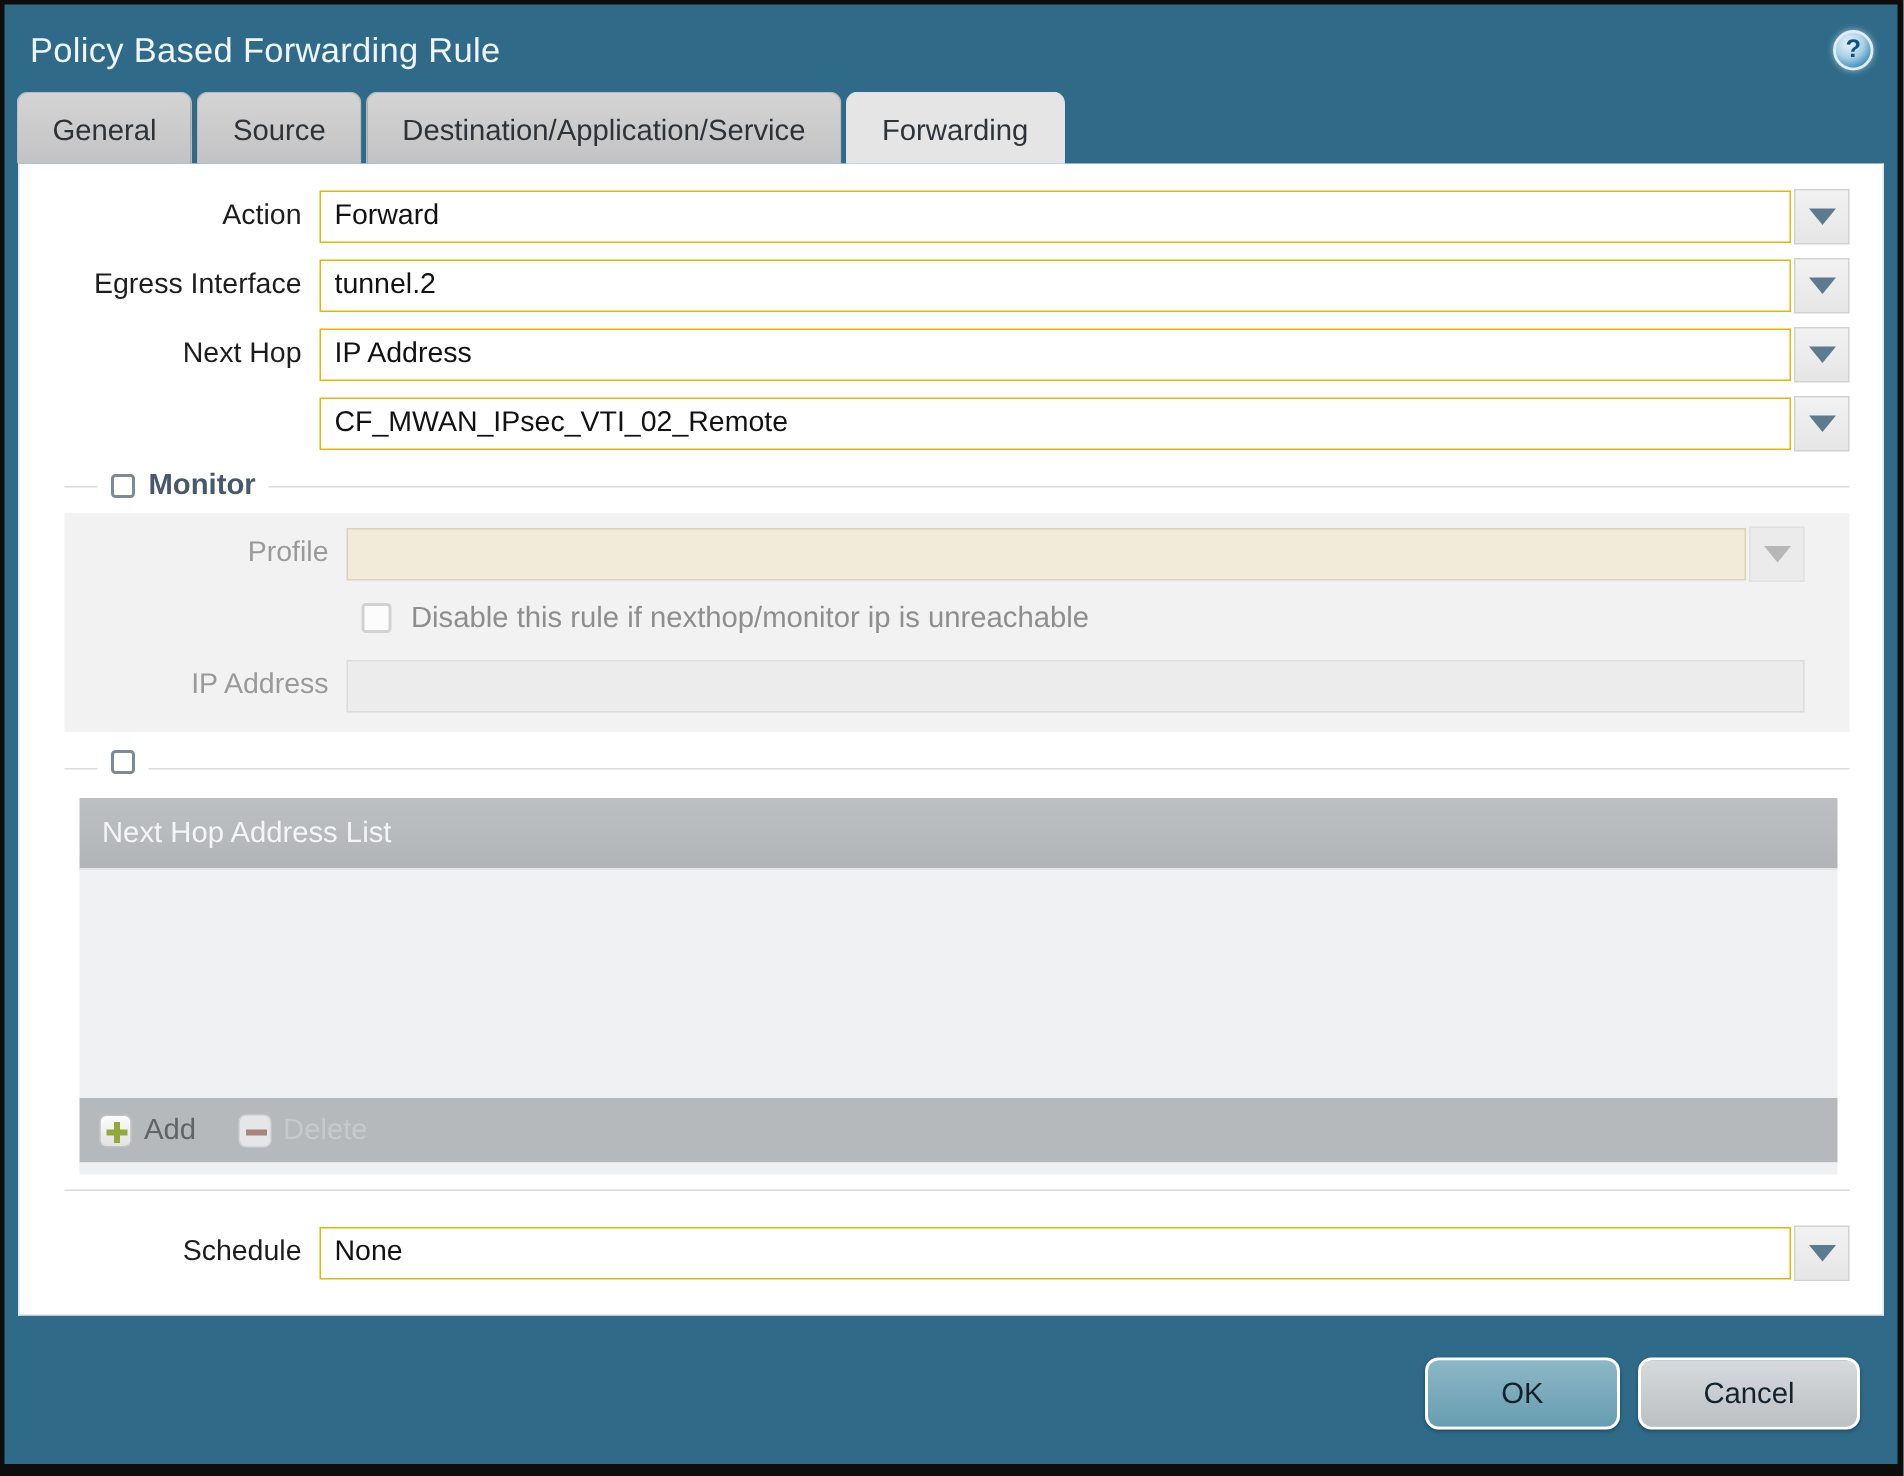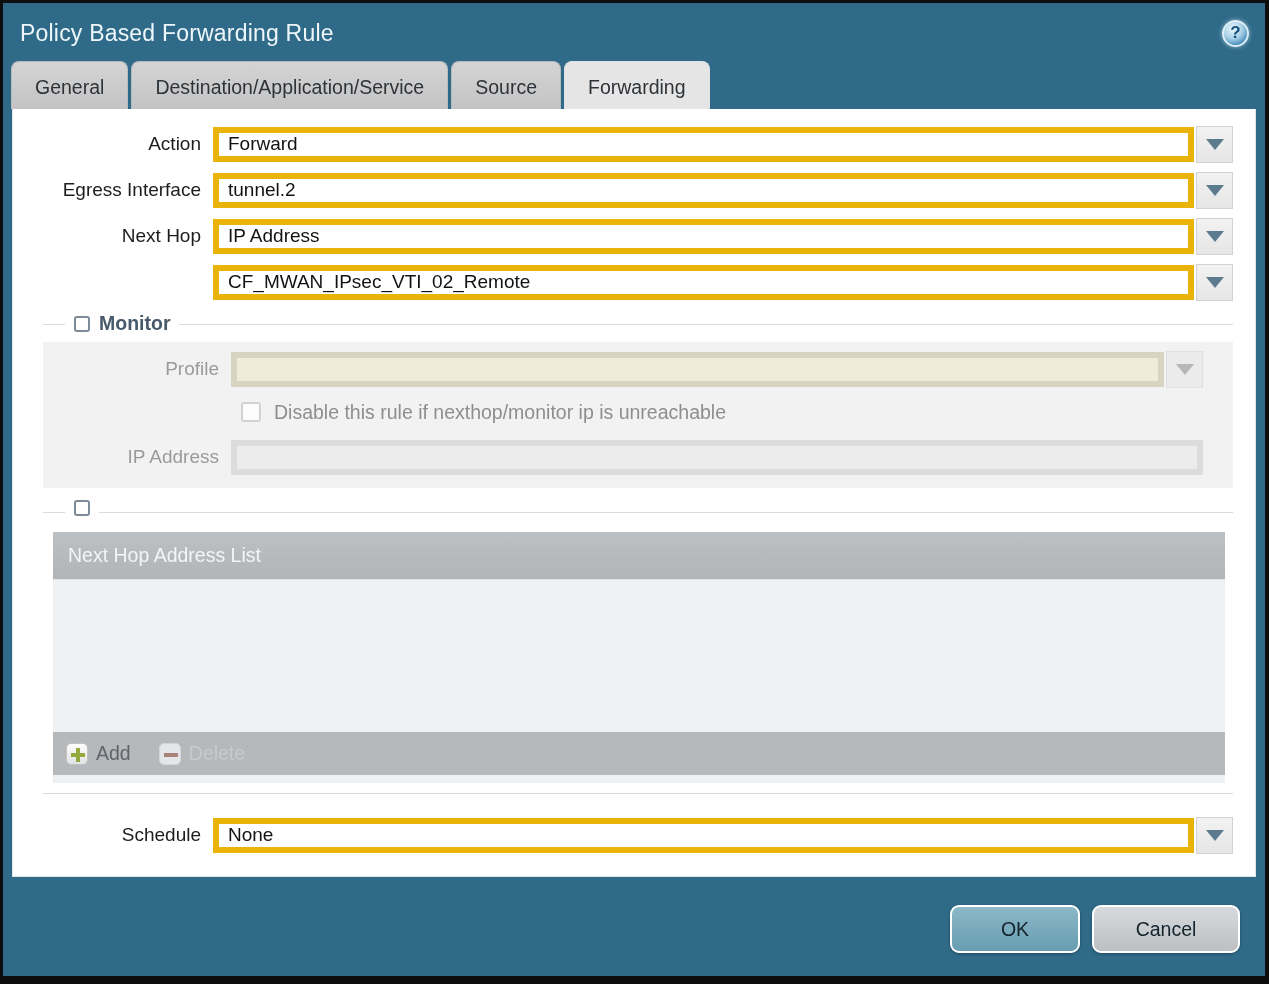--- a/index.html
+++ b/index.html
@@ -17,21 +17,21 @@
   .tab{height:48px;line-height:50px;padding:0 23px;font-size:19.5px;color:#2e3338;background:linear-gradient(#d4d4d4,#c3c3c5);border-radius:8px 8px 0 0;border:1px solid #b9bcbe;border-bottom:none;cursor:pointer;white-space:nowrap;}
   .tab.active{background:#e5e5e5;border-color:#e0e3e5;font-weight:400;}
 
   
   .panel{background:#fff;margin:0 9px;height:768px;flex:0 0 auto;border:1px solid #e2e6e8;border-top:none;padding-top:17px;}
 
   
   .frow{display:flex;align-items:center;height:36px;margin:0 22px 10px 0;}
   .flabel{width:200px;padding-right:12px;text-align:right;font-size:19px;color:#1d1d1d;flex:0 0 auto;}
   .fwrap{flex:1;display:flex;align-items:center;}
-  .tinput{flex:1;height:35px;border:6px solid #eab308;font-size:19px;padding:0 9px;color:#121212;background:#fff;outline:none;min-width:0;}
+  .tinput{flex:1;height:35px;border:1px solid #eab308;font-size:19px;padding:0 9px;color:#121212;background:#fff;outline:none;min-width:0;}
   .ddbtn{width:37px;height:37px;margin-left:2px;background:linear-gradient(#f2f2f2,#e6e6e6);border:1px solid #d2d2d2;display:flex;align-items:center;justify-content:center;cursor:pointer;flex:0 0 auto;}
   .tri{width:0;height:0;border-left:9px solid transparent;border-right:9px solid transparent;border-top:11px solid #5d7b8f;}
   .ddbtn.disabled{background:#ebebeb;border-color:#e0e0e0;cursor:default;}
   .ddbtn.disabled .tri{border-top-color:#b7b7b7;}
 
   
   .section{position:relative;margin:24px 22px 0 30px;border-top:1px solid #dcdcdc;}
   .legend{position:absolute;top:-13px;left:22px;background:#fff;padding:0 9px;display:flex;align-items:center;gap:9px;}
   .legend-title{font-size:19.5px;font-weight:bold;color:#47596a;}
   .cb{width:16px;height:16px;border:2px solid #7d8a98;border-radius:3px;background:#fff;cursor:pointer;flex:0 0 auto;}
@@ -76,22 +76,22 @@
 <div class="frame">
   <div class="window">
 
     <div class="titlebar">
       <span class="title">Policy Based Forwarding Rule</span>
       <span class="help">?</span>
     </div>
 
     <div class="tabs">
       <div class="tab">General</div>
+      <div class="tab">Source</div>
       <div class="tab">Destination/Application/Service</div>
-      <div class="tab">Source</div>
       <div class="tab active">Forwarding</div>
     </div>
 
     <div class="panel">
 
       <div class="frow">
         <div class="flabel">Action</div>
         <div class="fwrap">
           <input class="tinput" value="Forward" style="">
           <div class="ddbtn">

